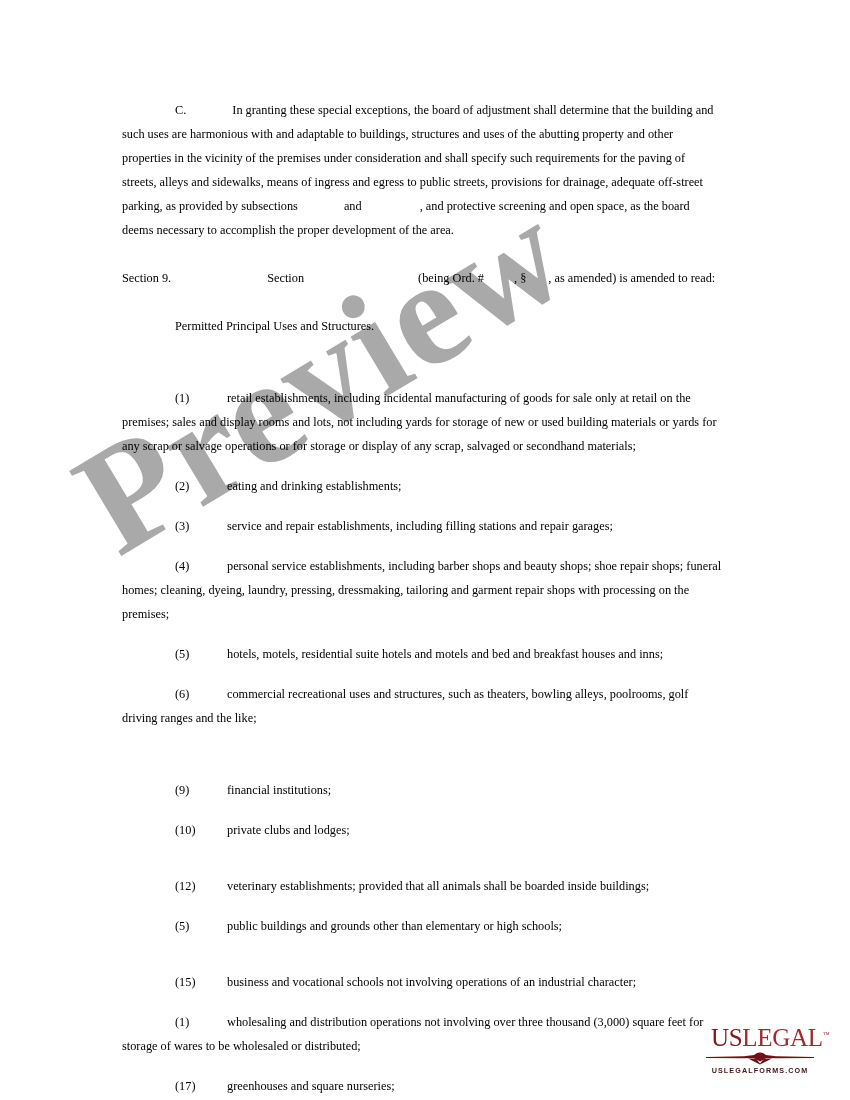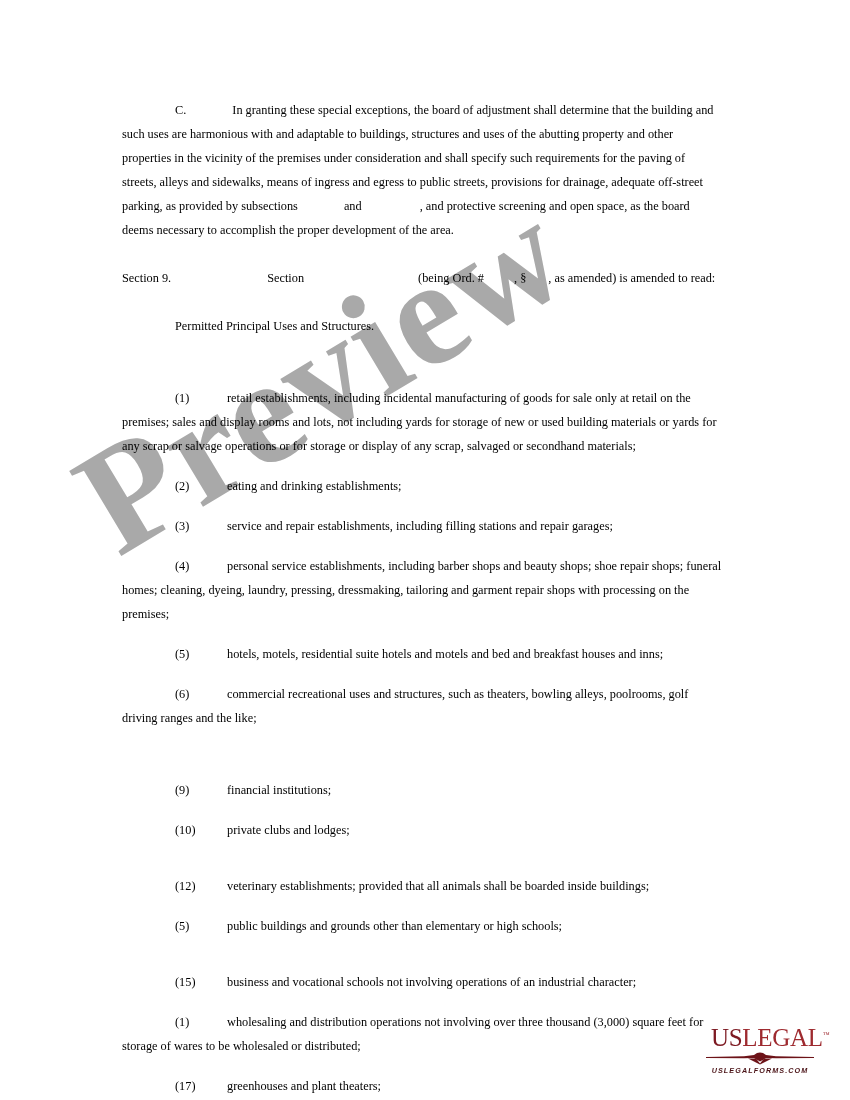--- a/index.html
+++ b/index.html
@@ -217,33 +217,33 @@
         <div class="blockgap"></div>
         <p class="para li"><span class="marker-lead"></span><span class="num">(12)</span><span class="li-body">veterinary establishments; provided that all animals shall be boarded inside buildings;</span></p>
         <div class="blockgap"></div>
         <p class="para li"><span class="marker-lead"></span><span class="num">(5)</span><span class="li-body">public buildings and grounds other than elementary or high schools;</span></p>
         <div class="blockgap"></div>
         <div class="blockgap"></div>
         <p class="para li"><span class="marker-lead"></span><span class="num">(15)</span><span class="li-body">business and vocational schools not involving operations of an industrial character;</span></p>
         <div class="blockgap"></div>
         <p class="para li"><span class="marker-lead"></span><span class="num">(1)</span><span class="li-body">wholesaling and distribution operations not involving over three thousand (3,000) square feet for storage of wares to be wholesaled or distributed;</span></p>
         <div class="blockgap"></div>
-        <p class="para li"><span class="marker-lead"></span><span class="num">(17)</span><span class="li-body">greenhouses and plant theaters;</span></p>
+        <p class="para li"><span class="marker-lead"></span><span class="num">(17)</span><span class="li-body">greenhouses and square nurseries;</span></p>
         <div class="blockgap"></div>
         <p class="para li"><span class="marker-lead"></span><span class="num">(20)</span><span class="li-body">tire recapping or wholesaled;</span></p>
         <div class="blockgap"></div>
       </div>
 
   </div>
 
   <div id="logo">
     <div id="logo-word"><span class="logo-us" style="color: rgb(125, 26, 34);">US</span><span class="logo-legal logo-l-big" style="color: rgb(158, 42, 47);">L</span><span class="logo-legal logo-small-caps" style="color: rgb(158, 42, 47);">EGAL</span><span id="logo-tm" style="color: rgb(158, 42, 47);">™</span></div>
     <div id="logo-wings">
       <svg width="112" height="13" viewBox="0 0 112 13" aria-hidden="true">
         <path d="M2 5 L40 4.2 L50 3 L53 1 L56 0.4 L59 1 L62 3 L72 4.2 L110 5 L110 6 L72 6.2 L62 6 L56 9.5 L50 6 L40 6.2 L2 6 Z" fill="#6d1318"></path>
         <path d="M44 6.6 L52 6.6 L56 11.5 L60 6.6 L68 6.6 L56 12.6 Z" fill="#6d1318"></path>
         <circle cx="56" cy="4.6" r="2.1" fill="#6d1318"></circle>
       </svg>
     </div>
-    <div id="logo-domain" style="color: rgb(74, 18, 22); font-style: italic;">USLEGALFORMS.COM</div>
+    <div id="logo-domain" style="color: rgb(74, 18, 22);">USLEGALFORMS.COM</div>
   </div>
 
 </div>
 
 </body></html>

